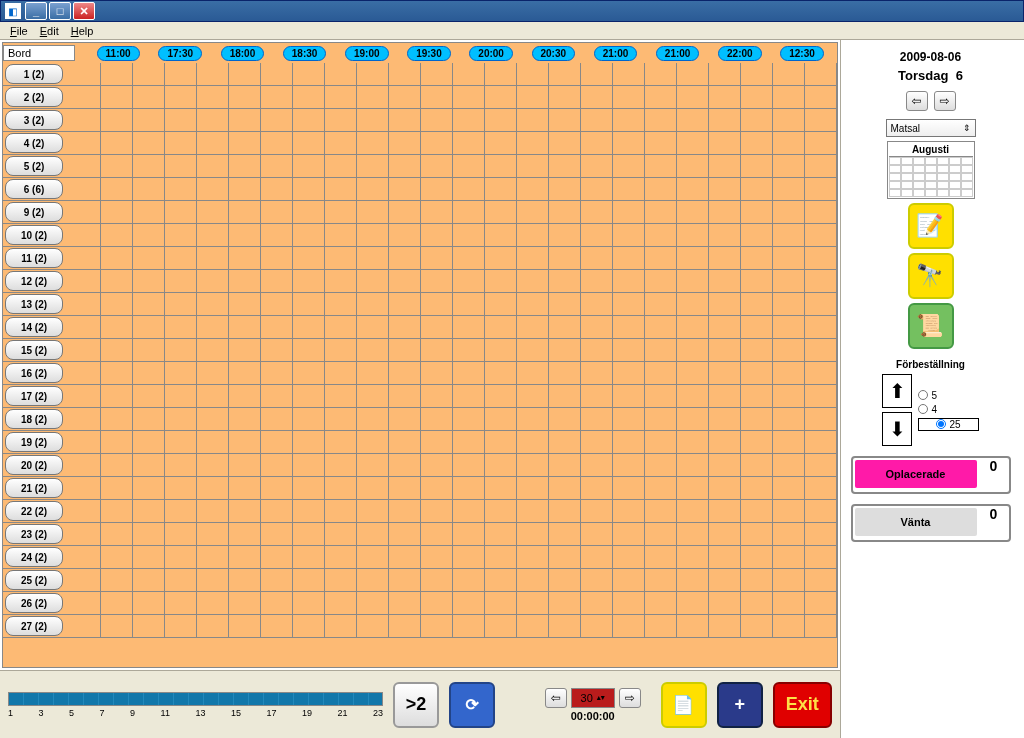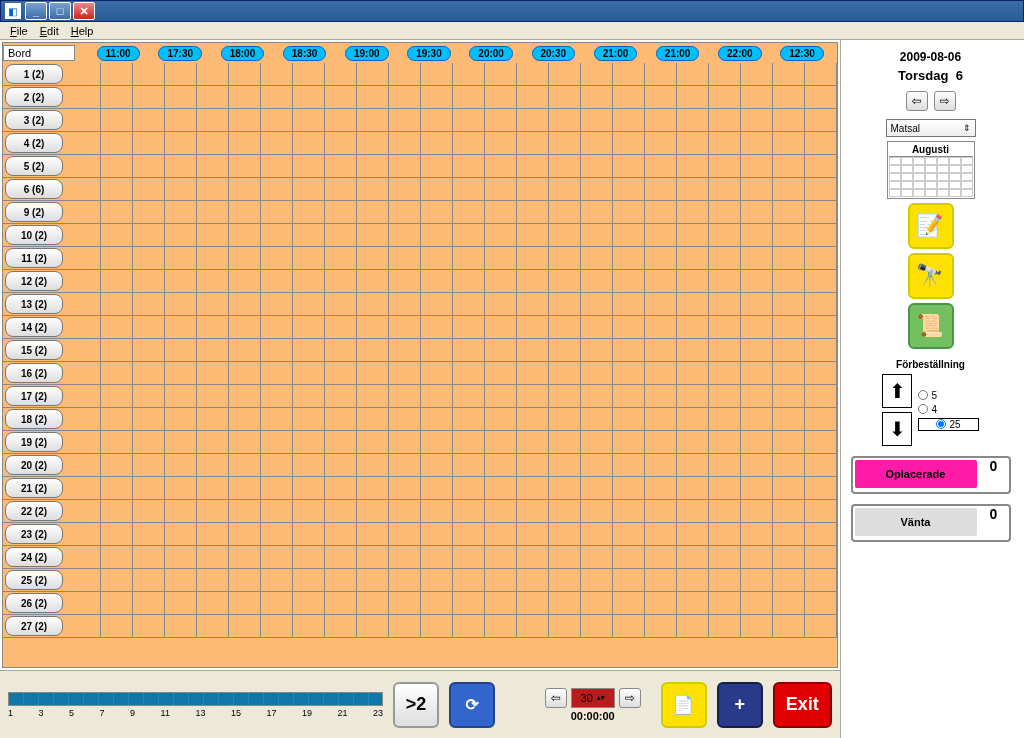--- a/index.html
+++ b/index.html
@@ -43,21 +43,21 @@
 
 
 .bottombar { height:68px; background:#ece9d8; border-top:1px solid #aca899; display:flex; align-items:center; padding:4px 8px; gap:10px; }
 .timeline { width:380px; }
 .timeline .bar { height:14px; border:1px solid #888; background:repeating-linear-gradient(90deg,#17a,#17a 14px,#28b 14px,#28b 15px); }
 .timeline .ticks { display:flex; justify-content:space-between; font-size:9px; margin-top:2px; }
 .bigbtn { height:46px; min-width:46px; background:linear-gradient(#fff,#ddd); border:2px solid #999; border-radius:6px; display:flex; align-items:center; justify-content:center; font-size:18px; font-weight:bold; cursor:pointer; }
 .bigbtn.blue { background:#36c; color:#fff; border-color:#248; }
 .bigbtn.yellow { background:#ffe000; border-color:#cc0; }
 .bigbtn.navy { background:#2a3a8a; color:#fff; border-color:#124; }
-.bigbtn.red { background:#e00000; color:#ffffff; border-color:#800; width:60px; }
+.bigbtn.red { background:#e00000; color:#fde047; border-color:#800; width:60px; }
 
 .navctrl { display:flex; flex-direction:column; align-items:center; gap:2px; }
 .navctrl .row { display:flex; align-items:center; gap:4px; }
 .arrowbtn { width:22px; height:20px; background:linear-gradient(#fff,#ddd); border:1px solid #888; border-radius:3px; display:flex; align-items:center; justify-content:center; cursor:pointer; font-size:12px; }
 .spinner { width:44px; height:20px; border:1px solid #888; background:#b91c1c; display:flex; align-items:center; justify-content:center; font-size:11px; }
 .timer { font-size:11px; font-weight:bold; }
 
 
 .rightpane .date { font-weight:bold; font-size:12px; margin-top:6px; }
 .rightpane .dayline { font-weight:bold; font-size:13px; }

